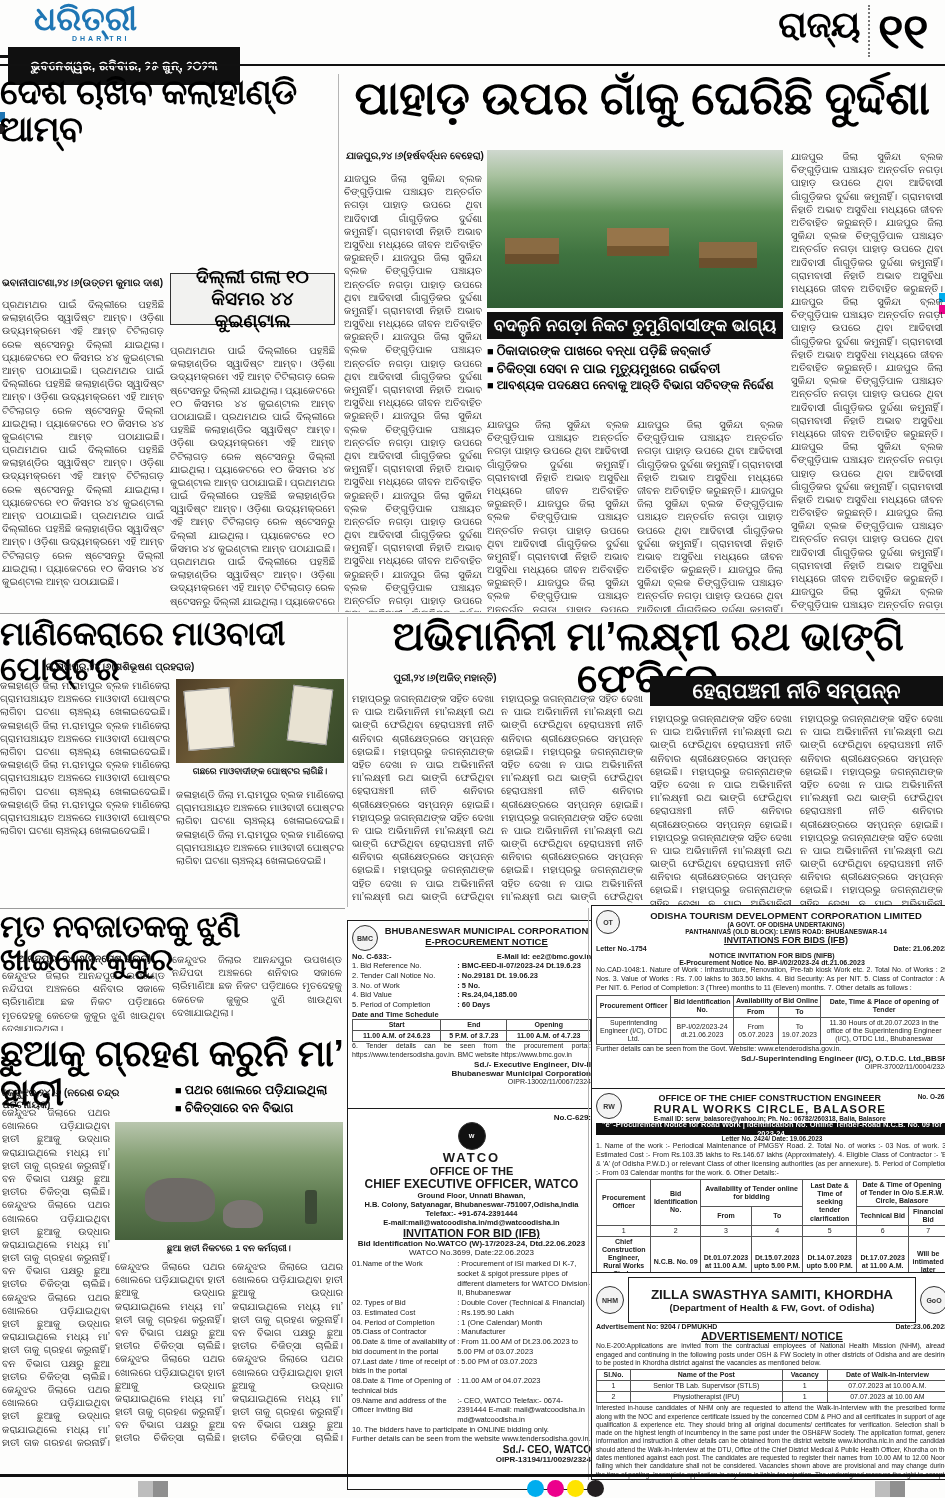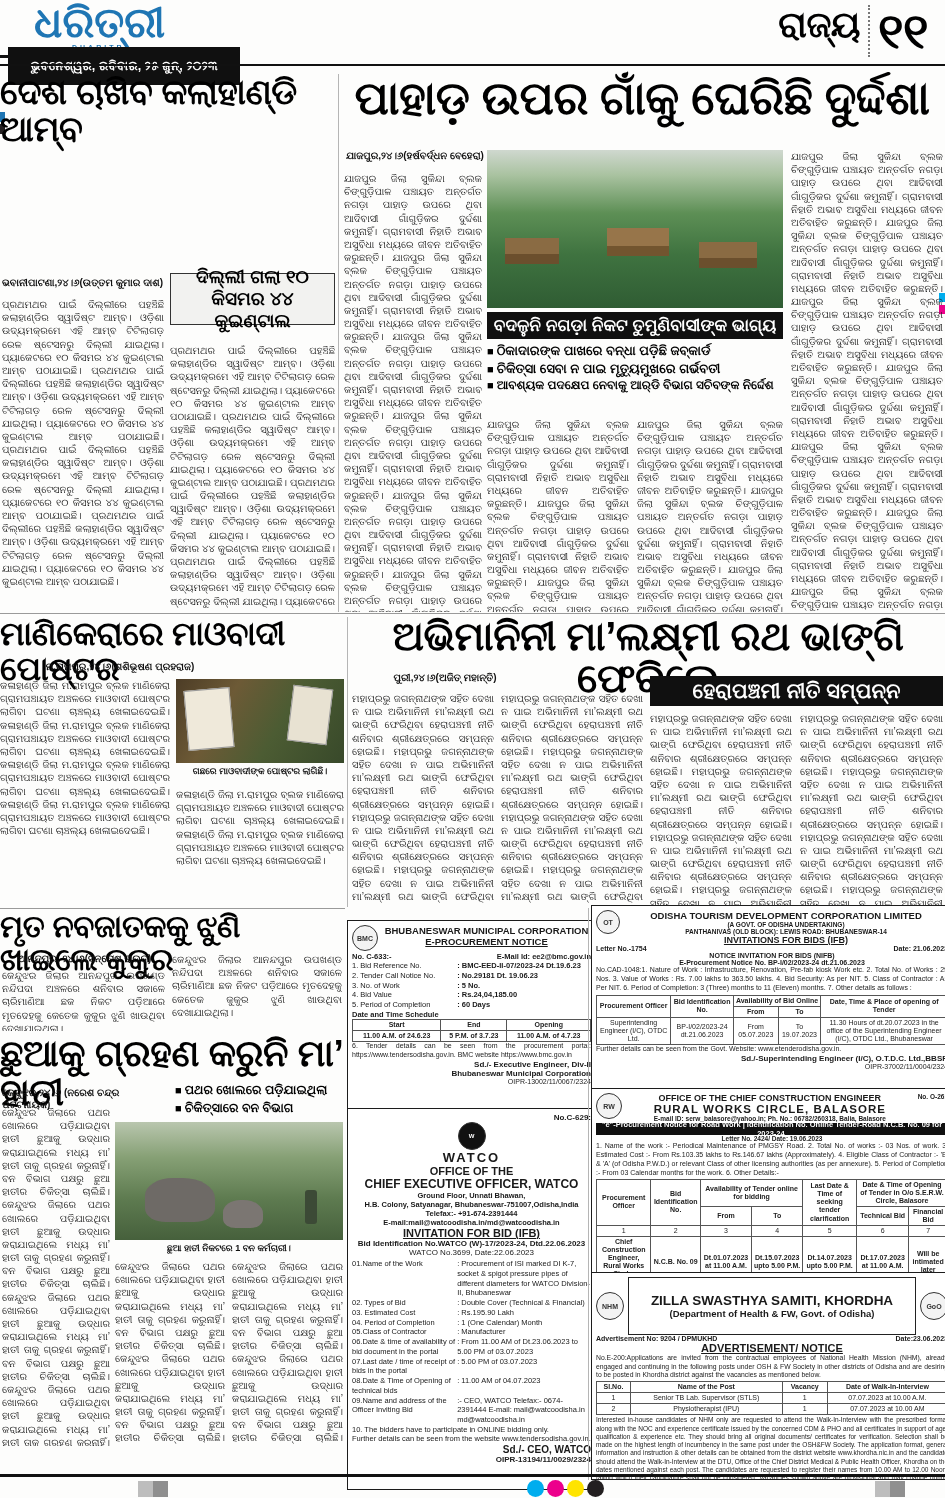--- a/index.html
+++ b/index.html
@@ -28,21 +28,21 @@
   .bullet-line::before{content:"■ ";font-size:11px;}
   .center{text-align:center;}
   .dotted-v{border-left:2px dotted #777;width:0;}
 </style>
 </head>
 <body>
 
 <div id="page">
 
   <div class="abs" style="left:34px;top:2px;width:180px;height:44px;">
-    <div style="font-size:42px;font-weight:bold;color:#1f76b4;line-height:1;">ଧରିତ୍ରୀ</div>
+    <div style="font-size:33px;font-weight:bold;color:#1f76b4;line-height:1;">ଧରିତ୍ରୀ</div>
     <div style="font-size:7px;font-weight:bold;color:#1f76b4;letter-spacing:3px;margin-left:38px;">DHARITRI</div>
   </div>
   <div class="abs blackbar" style="left:8px;top:47px;width:232px;height:38px;font-size:12.5px;">ଭୁବନେଶ୍ୱର, ରବିବାର, ୨୫ ଜୁନ୍, ୨୦୨୩</div>
   <div class="abs headline" style="left:750px;top:6px;width:110px;height:48px;font-size:36px;text-align:right;">ରାଜ୍ୟ</div>
   <div class="abs dotted-v" style="left:868px;top:5px;height:52px;"></div>
   <div class="abs headline" style="left:878px;top:6px;width:58px;height:48px;font-size:49px;">୧୧</div>
   <div class="abs" style="left:0;top:64px;width:945px;height:2px;background:#111;"></div>
 
   <div class="abs" style="left:0;top:55px;width:10px;height:3px;background:#111;"></div>
   <div class="abs" style="left:0;top:112px;width:5px;height:10px;background:#1f76b4;"></div>
@@ -325,21 +325,21 @@
         <td style="font-weight:bold;">Will be intimated later</td>
       </tr>
     </tbody>
       </table>
 
   </div>
 
   <div class="ad" style="left:591px;top:1272px;width:352px;height:198px;">
     <div style="display:flex;gap:4px;align-items:center;">
       <div class="logo-circle" style="width:26px;height:26px;flex:0 0 26px;">NHM</div>
-      <div style="flex:1;text-align:center;border:1.4px solid #222;padding:15px;">
+      <div style="flex:1;text-align:center;border:1.4px solid #222;padding:9px;">
         <div style="font-size:13.5px;font-weight:bold;">ZILLA SWASTHYA SAMITI, KHORDHA</div>
         <div style="font-size:9.5px;font-weight:bold;">(Department of Health &amp; FW, Govt. of Odisha)</div>
       </div>
       <div class="logo-circle" style="width:26px;height:26px;flex:0 0 26px;">GoO</div>
     </div>
     <div style="display:flex;justify-content:space-between;font-size:7px;font-weight:bold;">
       <span>Advertisement No: 9204 / DPMUKHD</span>
       <span>Date:23.06.2023</span>
     </div>
     <div class="center" style="font-size:11px;font-weight:bold;text-decoration:underline;">ADVERTISEMENT/ NOTICE</div>

